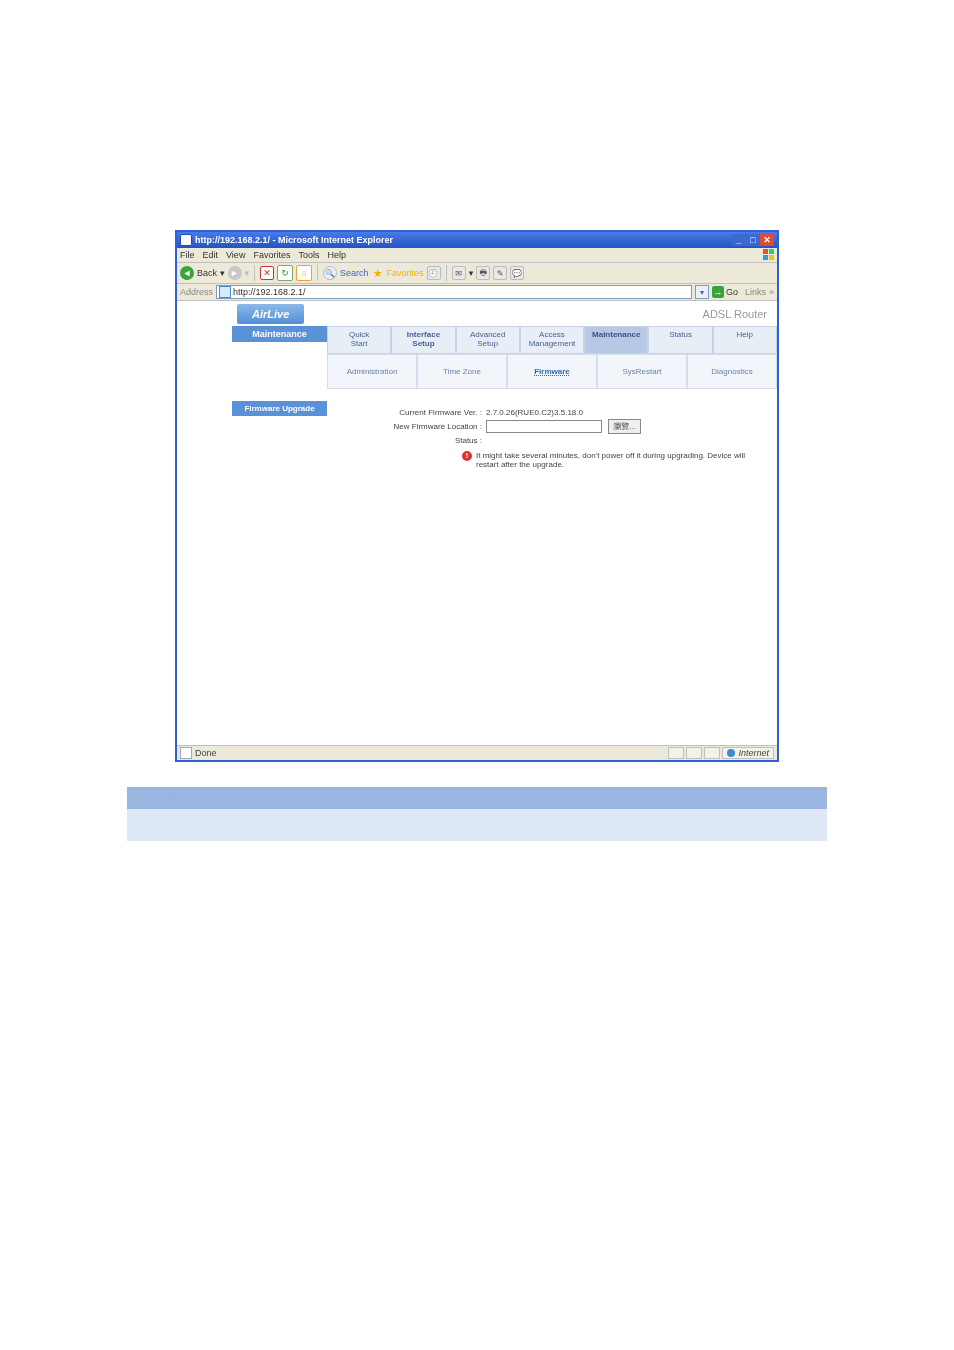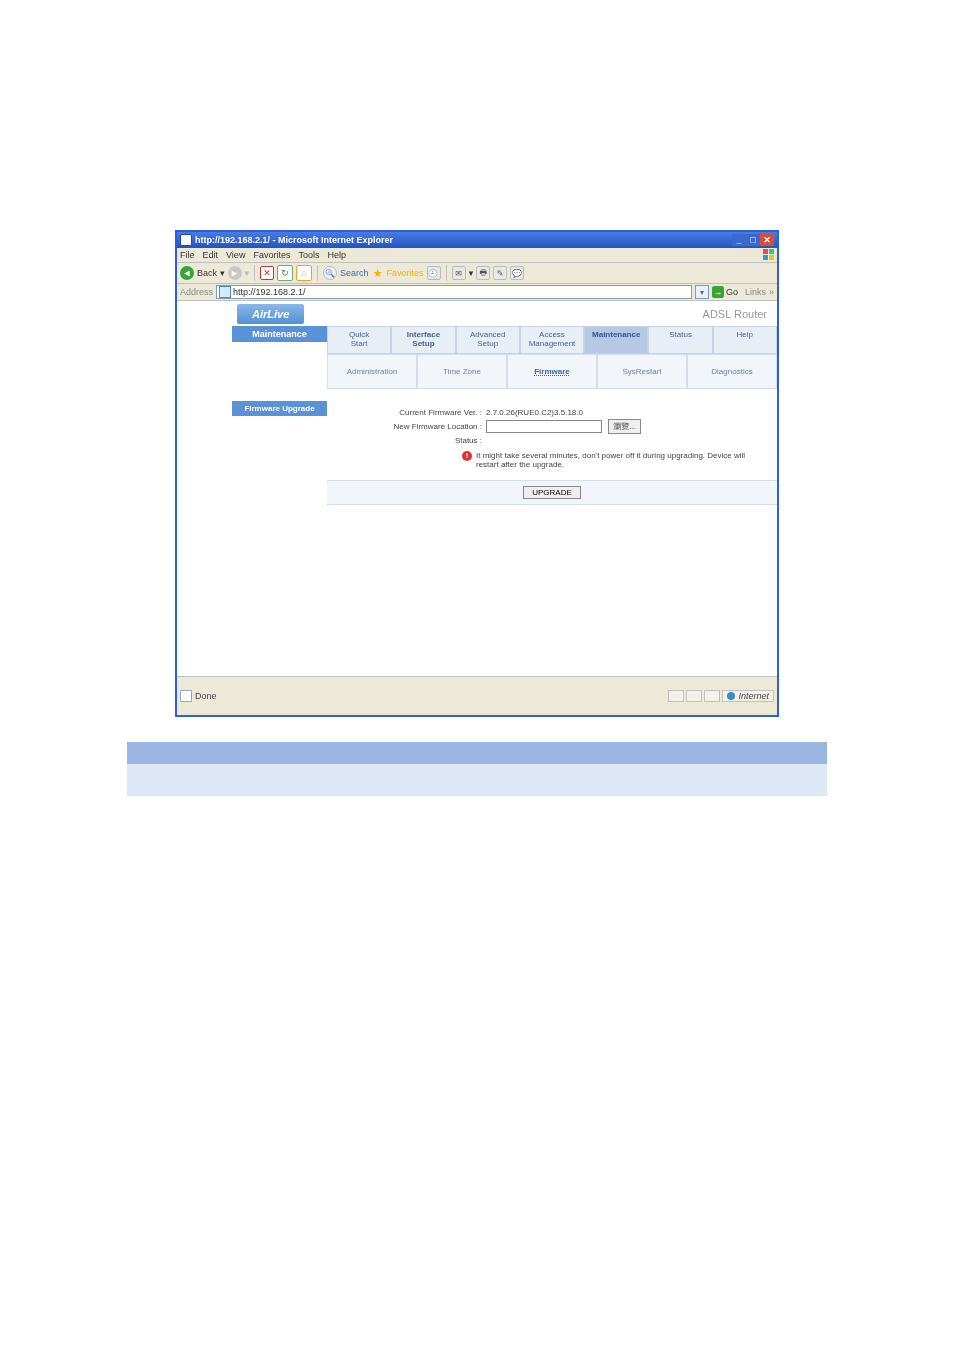--- a/index.html
+++ b/index.html
@@ -94,21 +94,21 @@
   .addrbar .addr-label{color:#888;}
   .addrbar .addr-input{
     flex:1;background:#fff;border:1px solid #7f9db9;height:12px;padding:0 2px;display:flex;align-items:center;gap:2px;
   }
   .addrbar .addr-input .ie-icon-small{width:10px;height:10px;background:#d6eaff;border:1px solid #4b8ada;}
   .addrbar .addr-dd{width:12px;height:12px;background:#e8f0fb;border:1px solid #7f9db9;color:#4a6aa7;display:flex;align-items:center;justify-content:center;font-size:8px;}
   .addrbar .go-btn{display:flex;align-items:center;gap:2px;}
   .addrbar .go-btn .go-icon{width:12px;height:12px;background:#3ba33b;border-radius:2px;color:#fff;display:flex;align-items:center;justify-content:center;font-size:9px;}
   .addrbar .links-label{color:#888;margin-left:4px;}
   .content-area{
-    background:#fff; height:375px; position:relative;
+    background:#fff; height:444px; position:relative;
   }
   .content-inner{
     margin-left:55px; 
     height:100%; background:#fff;
   }
   .router-header{
     height:25px; display:flex; align-items:center; justify-content:space-between;
     padding:0 10px 0 5px;
   }
   .router-header .logo-area{
@@ -165,21 +165,21 @@
   .warn-row .warn-text{color:#444;max-width:280px;}
   .upgrade-row{
     background:#f2f5fa;border-top:1px solid #d5dcec;border-bottom:1px solid #d5dcec;
     text-align:center;padding:5px 0;margin-top:6px;
   }
   .upgrade-row button{
     border:1px solid #888;background:#efefef;font-size:8px;padding:1px 8px;
   }
   .statusbar{
     height:14px;background:#ece9d8;border-top:1px solid #c0c0c0;display:flex;
-    align-items:center;font-size:9px;color:#444;padding:12px 3px;justify-content:space-between;
+    align-items:center;font-size:9px;color:#444;padding:0 3px;justify-content:space-between;
   }
   .statusbar .left{display:flex;align-items:center;gap:3px;}
   .statusbar .left .page-icon{width:10px;height:10px;background:#fff;border:1px solid #9ab;}
   .statusbar .right{display:flex;align-items:center;gap:2px;font-style:italic;}
   .statusbar .right .cell{width:14px;height:10px;border:1px solid #c0c0c0;background:#f4f2e8;}
   .statusbar .right .zone{display:flex;align-items:center;gap:3px;border:1px solid #c0c0c0;padding:0 4px;height:10px;background:#f4f2e8;}
   .statusbar .right .globe{width:8px;height:8px;border-radius:50%;background:#3a8ad0;}
 
   
   .param-table{
@@ -331,25 +331,20 @@
             </div>
             <div class="warn-row">
               <div class="warn-icon">!</div>
               <div class="warn-text">It might take several minutes, don't power off it during upgrading. Device will restart after the upgrade.</div>
             </div>
           </div>
         </div>
 
         <div style="display:flex;">
           <div class="left-col"></div>
-          <div class="main-col">
-            <div class="upgrade-row">
-              <button>UPGRADE</button>
-            </div>
-          </div>
         </div>
 
       </div>
     </div>
 
     <div class="statusbar">
       <div class="left">
         <div class="page-icon"></div>
         <span>Done</span>
       </div>

